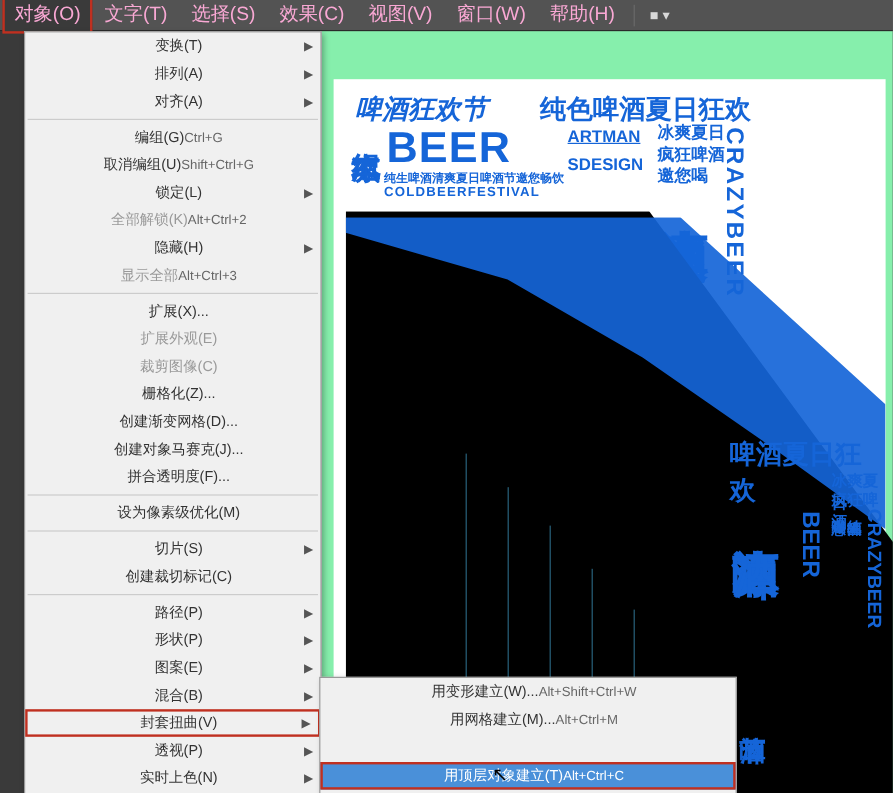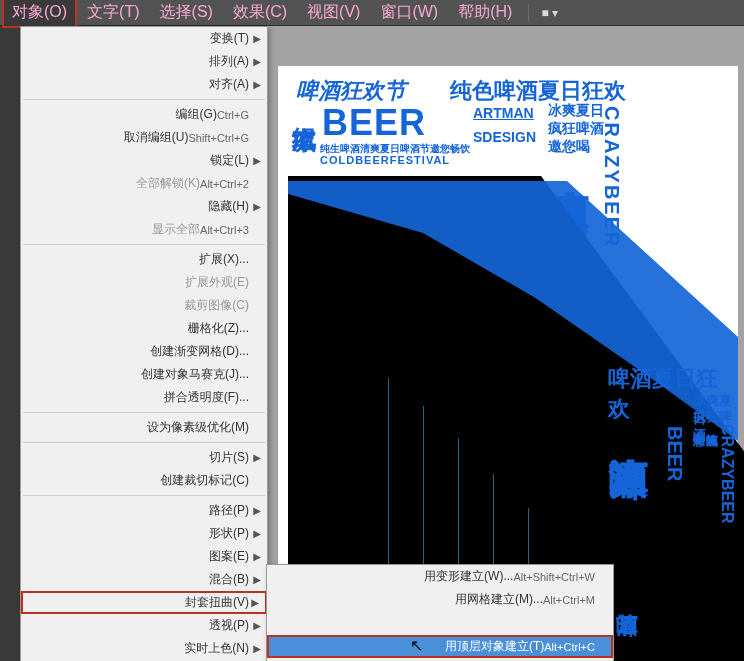--- a/index.html
+++ b/index.html
@@ -4,25 +4,25 @@
 <style>
 * { margin: 0; padding: 0; box-sizing: border-box; font-family: "Microsoft YaHei", sans-serif; }
 body { background: #3a3a3a; width: 744px; height: 661px; overflow: hidden; position: relative; }
 
 .menubar { background: #535353; height: 26px; display: flex; align-items: center; padding-left: 2px; border-bottom: 1px solid #2a2a2a; }
 .menubar-item { color: #f9a8d4; font-size: 16px; padding: 5px 10px; cursor: default; }
 .menubar-item.active { background: #3a3a3a; border: 2px solid #c03020; padding: 3px 8px; }
 .menubar-divider { width: 1px; height: 18px; background: #6a6a6a; margin: 0 6px; }
 .menubar-extra { color: #d8d8d8; font-size: 12px; padding: 0 6px; display: flex; align-items: center; gap: 4px; }
 
-.canvas-area { position: absolute; left: 268px; top: 26px; right: 0; bottom: 0; background: #a3a3a3; }
+.canvas-area { position: absolute; left: 268px; top: 26px; right: 0; bottom: 0; background: #86efac; }
 .artboard { position: absolute; left: 10px; top: 40px; width: 460px; height: 590px; background: #fff; }
 
 .menu-panel { position: absolute; left: 20px; top: 26px; width: 248px; background: #f0f0f0; border: 1px solid #999; box-shadow: 2px 2px 5px rgba(0,0,0,0.3); z-index: 100; }
-.menu-item { display: flex; justify-content: flex-end; align-items: center; padding: 3px 18px 3px 28px; font-size: 12px; color: #333; cursor: default; position: relative; min-height: 22px; }
+.menu-item { display: flex; justify-content: center; align-items: center; padding: 3px 18px 3px 28px; font-size: 12px; color: #333; cursor: default; position: relative; min-height: 22px; }
 .menu-item.disabled { color: #999; }
 .menu-item .arrow { position: absolute; right: 6px; font-size: 10px; color: #555; }
 .menu-item .shortcut { color: #666; font-size: 11px; }
 .menu-sep { height: 1px; background: #ccc; margin: 3px 2px; }
 .menu-item.highlighted { border: 2px solid #c03020; padding: 1px 16px 1px 26px; }
 
 .submenu { position: absolute; left: 266px; top: 564px; width: 348px; background: #f0f0f0; border: 1px solid #999; box-shadow: 2px 2px 5px rgba(0,0,0,0.3); z-index: 110; }
 .submenu .menu-item.highlighted2 { background: #4a90d9; color: #fff; border: 2px solid #c03020; padding: 1px 16px 1px 26px; margin-top: 24px; }
 .submenu .menu-item.highlighted2 .shortcut { color: #fff; }
 

